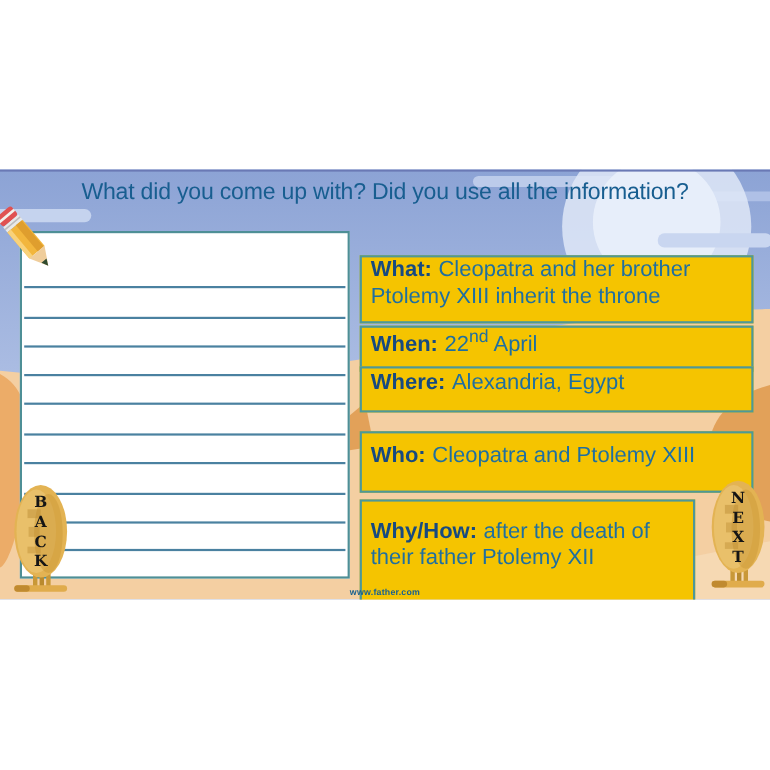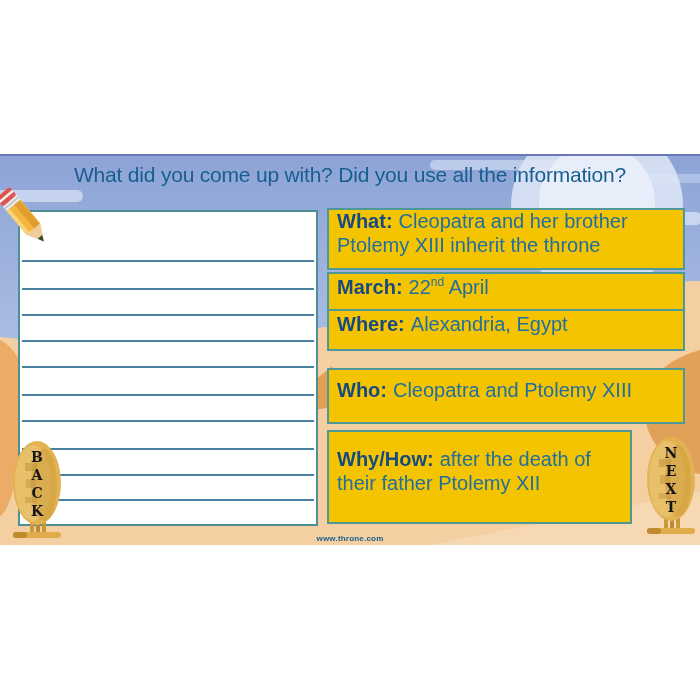--- a/index.html
+++ b/index.html
@@ -22,25 +22,25 @@
   .writing-panel{
     position:absolute;left:18px;top:56px;width:300px;height:316px;
     background:#ffffff;border:2px solid #4E8F96;box-sizing:border-box;
   }
   .rule{position:absolute;left:2px;right:2px;height:2px;background:#4A81A0;}
   .pencil{position:absolute;left:-2px;top:32px;width:64px;height:72px;}
   .fact-box{
     position:absolute;left:327px;width:358px;background:#F5C400;
     border:2px solid #4E9898;box-sizing:border-box;
     display:flex;align-items:center;padding:2px 4px 14px 8px;
-    color:#1F6FA0;font-size:20px;line-height:1.22;
+    color:#1F6FA0;font-size:20px;line-height:1.22;margin-top:24px;
   }
   .fact-box p{margin:0;}
   .fact-box .label{font-weight:bold;color:#174A80;margin-right:6px;}
-  .fact-box sup{font-size:12px;}
+  .fact-box sup{font-size:16px;}
   .box-what{top:54px;height:62px;}
   .box-when{top:118px;height:42px;}
   .box-where{top:155px;height:42px;}
   .box-who{top:214px;height:56px;}
   .box-why{top:276px;height:94px;width:305px;}
   .cartouche{position:absolute;width:52px;height:106px;cursor:pointer;}
   .cartouche-back{left:11px;top:285px;}
   .cartouche-next{left:645px;top:281px;}
   .cartouche svg{position:absolute;left:0;top:0;}
   .cartouche-label{
@@ -107,21 +107,21 @@
       <path d="M-9,46 L9,46 L0,62 Z" fill="#EFCD9B"></path>
       <path d="M-3,56 L3,56 L0,62 Z" fill="#2F4A2F"></path>
     </g>
   </svg>
 
   <div class="fact-box box-what">
     <p><span class="label">What:</span><span>Cleopatra and her brother Ptolemy XIII inherit the throne</span></p>
   </div>
 
   <div class="fact-box box-when">
-    <p><span class="label">March:</span><span>22</span><sup>nd</sup><span> April</span></p>
+    <p><span class="label">When:</span><span>22</span><sup>nd</sup><span> April</span></p>
   </div>
 
   <div class="fact-box box-where">
     <p><span class="label">Where:</span><span>Alexandria, Egypt</span></p>
   </div>
 
   <div class="fact-box box-why">
     <p><span class="label">Why/How:</span><span>after the death of their father Ptolemy XII</span></p>
   </div>
 
@@ -156,15 +156,15 @@
       <ellipse cx="26" cy="44" rx="24" ry="42" fill="#E3B353"></ellipse>
       <ellipse cx="22" cy="44" rx="18" ry="38" fill="#EFCB7E" opacity="0.55"></ellipse>
       <ellipse cx="33" cy="46" rx="13" ry="36" fill="#CE9A3A" opacity="0.55"></ellipse>
       <rect x="14" y="24" width="12" height="8" fill="#B98930" opacity="0.45"></rect>
       <rect x="15" y="40" width="10" height="9" fill="#B98930" opacity="0.4"></rect>
       <rect x="14" y="58" width="12" height="6" fill="#B98930" opacity="0.4"></rect>
     </svg>
     <div class="cartouche-label">NEXT</div>
   </div>
 
-  <div class="footer-url">www.throne.com</div>
+  <div class="footer-url">www.father.com</div>
 
 </div>
 
 </body></html>

